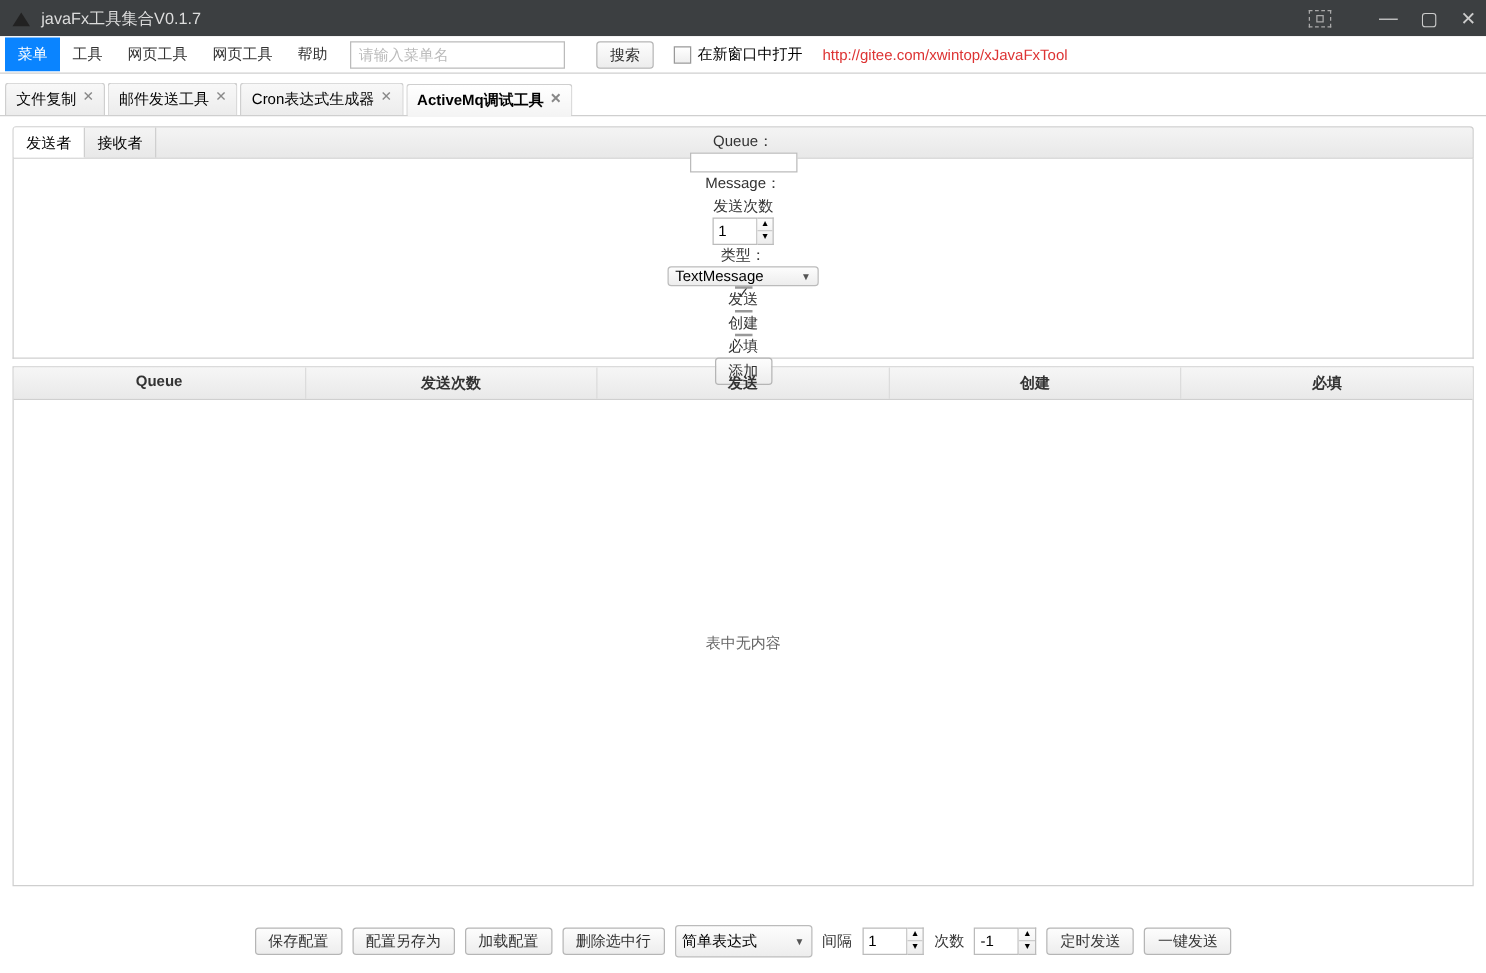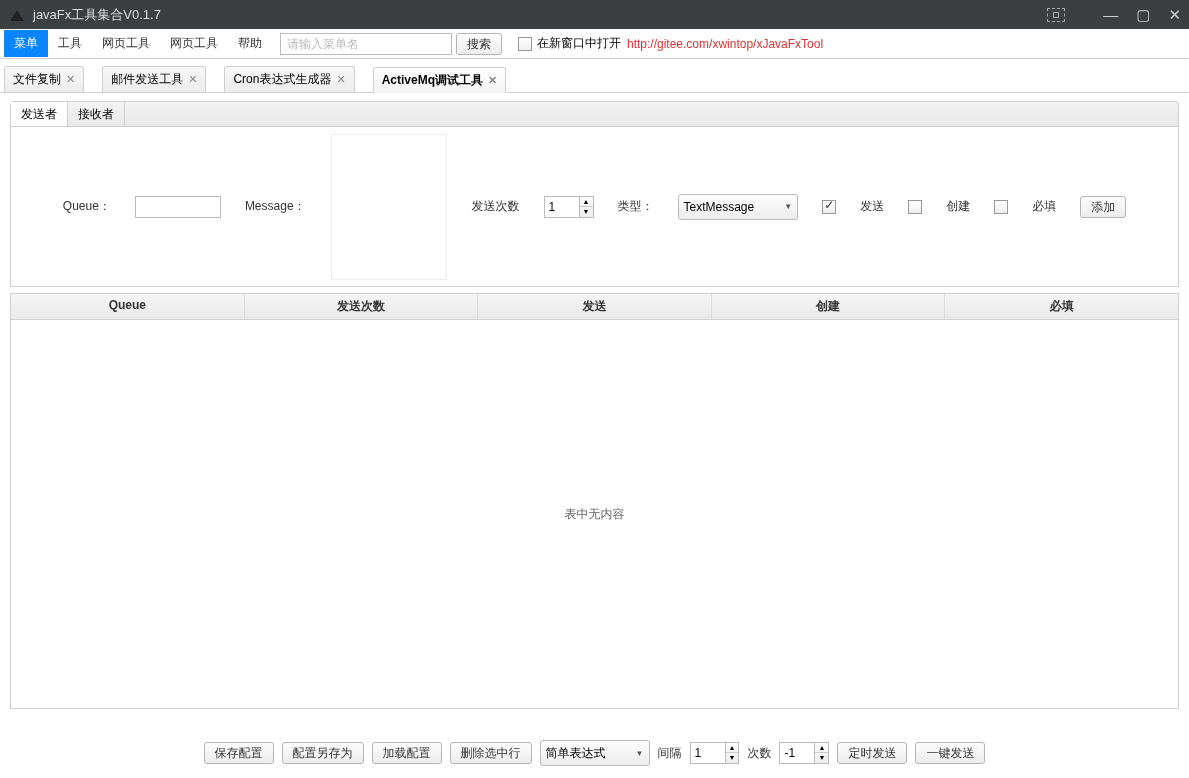--- a/index.html
+++ b/index.html
@@ -12,41 +12,41 @@
 .win-btn { color: #ccc; cursor: pointer; font-size: 15px; padding: 0 4px; }
 .expand-btn { border: 1px dashed #aaa; width: 18px; height: 14px; display:flex; align-items:center; justify-content:center; margin-right:24px;}
 .expand-btn .inner { width:6px;height:6px;border:1px solid #aaa;}
 
 .menubar { height: 30px; background: #fff; border-bottom: 1px solid #d0d0d0; display: flex; align-items: center; padding: 0 4px; gap: 0; }
 .menu-item { padding: 5px 10px; cursor: pointer; color: #333; }
 .menu-item.active { background: #0a84ff; color: #fff; }
 .search-input { margin-left: 8px; width: 172px; height: 22px; border: 1px solid #bbb; padding: 0 6px; color: #333; }
 .search-input::placeholder { color: #bbb; }
 .btn { background: linear-gradient(#fdfdfd,#ededed); border: 1px solid #b5b5b5; border-radius: 3px; padding: 2px 10px; cursor: pointer; color: #333; height: 22px; }
-.menubar .btn { margin-left: 4px; }
+.menubar .btn { margin-left: 25px; }
 .chk { width: 14px; height: 14px; border: 1px solid #999; display: inline-block; vertical-align: middle; background: linear-gradient(#fff,#eee); cursor:pointer; position:relative;}
 .chk.checked::after{content:"✓";position:absolute;left:1px;top:-3px;font-size:12px;color:#333;}
 .menubar .newwin { margin-left: 16px; display: flex; align-items: center; gap: 5px; }
-.menubar .link { color: #d33; margin-left: 6px; }
+.menubar .link { color: #d33; margin-left: 16px; }
 
 .doc-tabs { height: 28px; border-bottom: 1px solid #cfcfcf; display: flex; align-items: flex-end; padding: 0 4px; margin-top: 6px; }
-.doc-tab { border: 1px solid #cfcfcf; border-bottom: none; padding: 4px 8px; background: linear-gradient(#f8f8f8,#ececec); margin-right: 18px; border-radius: 3px 3px 0 0; display: flex; align-items: center; gap: 5px; cursor:pointer;}
+.doc-tab { border: 1px solid #cfcfcf; border-bottom: none; padding: 4px 8px; background: linear-gradient(#f8f8f8,#ececec); margin-right: 2px; border-radius: 3px 3px 0 0; display: flex; align-items: flex-start; gap: 5px; cursor:pointer;}
 .doc-tab.active { background: linear-gradient(#fff,#f4f4f4); position: relative; top: 1px; font-weight: bold; }
 .doc-tab .x { color: #888; font-size: 11px; }
 
 .content { padding: 8px 10px; }
 .connrow { display: flex; align-items: center; justify-content: center; gap: 10px; padding: 4px 0 8px; }
 .lbl { color: #333; }
 .txt { height: 22px; border: 1px solid #bbb; padding: 0 5px; }
 
 .subtabs { border: 1px solid #cfcfcf; border-radius: 3px 3px 0 0; height: 26px; display: flex; background: linear-gradient(#f4f4f4,#e8e8e8); }
 .subtab { padding: 4px 10px; border-right: 1px solid #cfcfcf; cursor:pointer;text-align:center; }
 .subtab.active { background: #fff; }
 
-.formarea { display: flex; align-items: center; justify-content: center; gap: 24px; height: 160px; border: 1px solid #cfcfcf; border-top: none; }
+.formarea { display: flex; align-items: center; justify-content: center; gap: 0; height: 160px; border: 1px solid #cfcfcf; border-top: none; flex-direction: column; }
 .msgbox { width: 118px; height: 148px; border: 1px solid #fff; background: #fff; box-shadow: 0 0 0 1px #eee inset;}
 .spinner { display:flex; }
 .spinner input { width: 36px; height: 22px; border: 1px solid #bbb; text-align: left; padding: 0 4px;}
 .spinner .arrows { display:flex; flex-direction:column; border:1px solid #bbb; border-left:none; background: linear-gradient(#fdfdfd,#ededed);}
 .spinner .arrows span{font-size:7px;height:10px;line-height:10px;padding:0 3px;cursor:pointer;border-bottom:1px solid #ccc;}
 .spinner .arrows span:last-child{border-bottom:none;}
 .select { height: 26px; border: 1px solid #bbb; background: linear-gradient(#fdfdfd,#ededed); padding: 0 5px; display:flex;align-items:center;gap:30px;cursor:pointer;border-radius:3px;}
 .select .arrow{font-size:8px;color:#555;}
 
 .tablewrap { margin-top: 6px; border: 1px solid #cfcfcf; }

